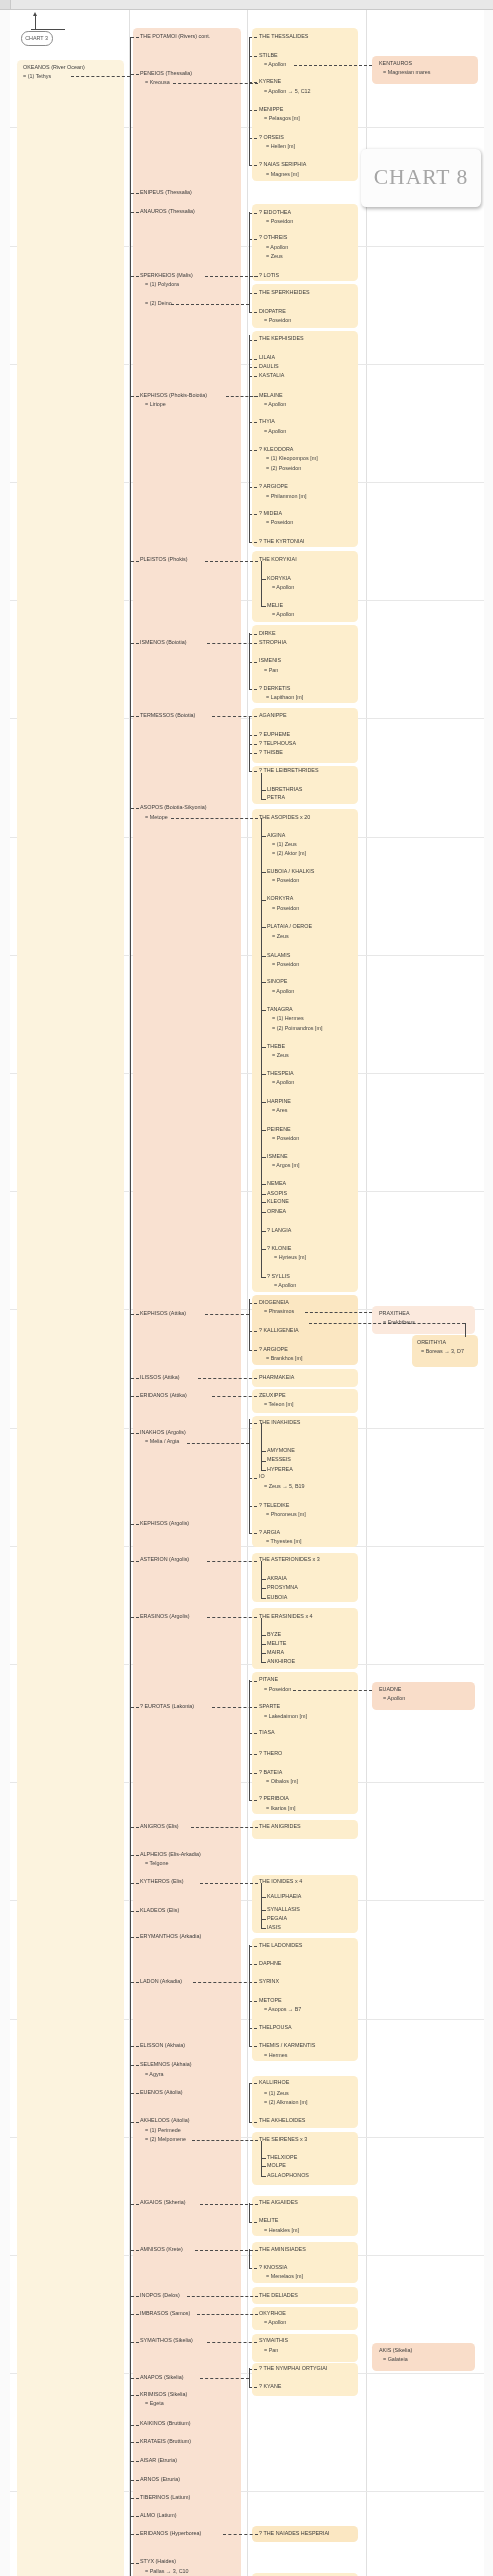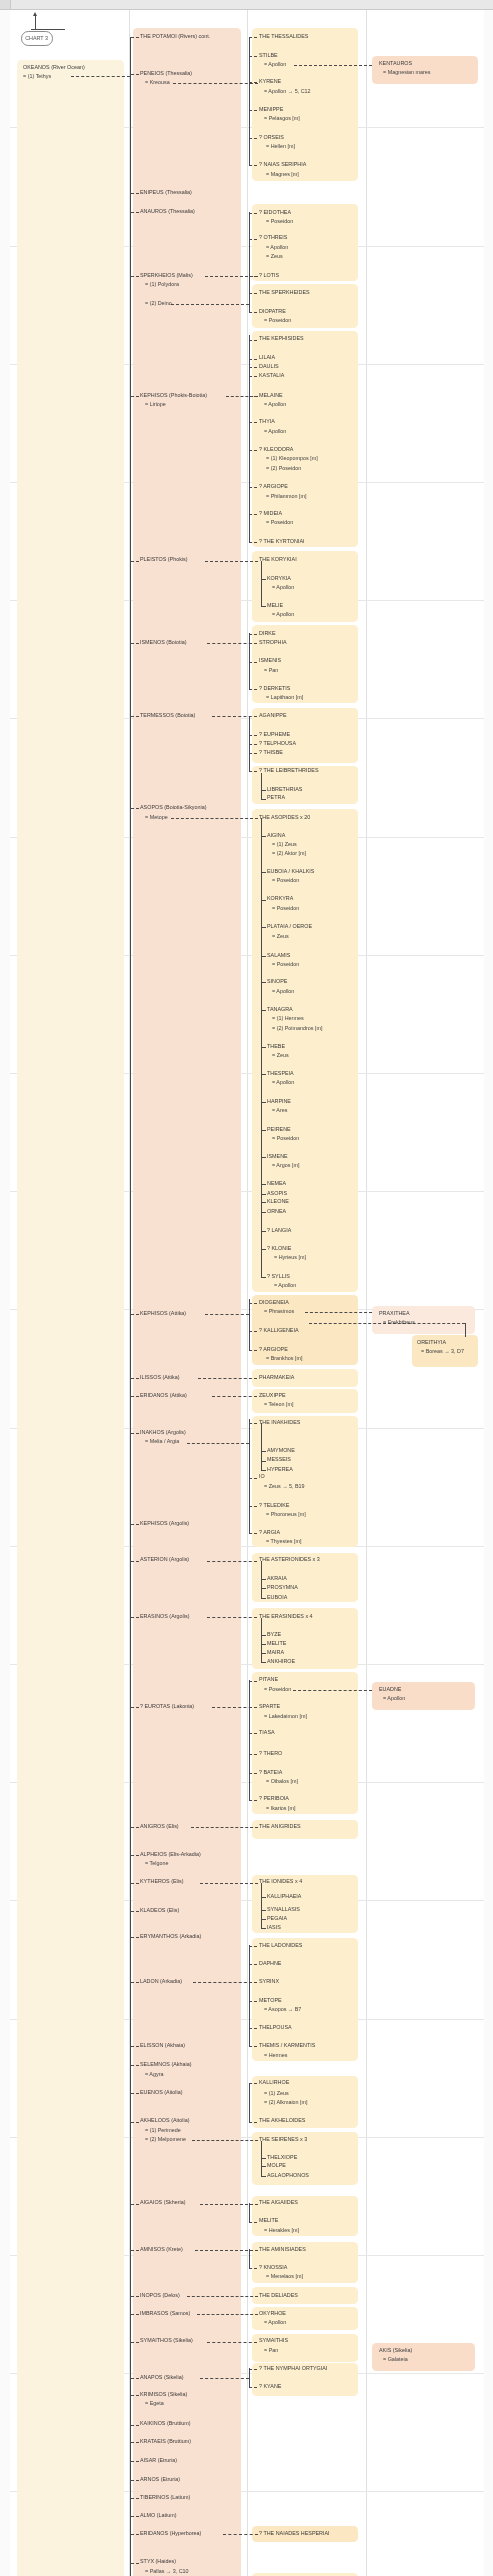--- a/index.html
+++ b/index.html
@@ -35,20 +35,21 @@
 <div id="canvas">
   <div class="hdrbar" style="top:0;"></div>
 
   <div class="cornercell" style="left:0;top:0;"></div>
 
   <div class="gutter" style="left:0;"></div>
   <div class="gutter right" style="left:484px;"></div>
 
   <div class="chart3">CHART 3</div>
   <div class="arrowhead"></div>
+  <div class="chart8">CHART 8</div>
 
 <div class="colhdr" style="left: 10.3px; width: 118px; top: 0px;"></div>
     <div class="colhdr" style="left: 129px; width: 118px; top: 0px;"></div>
     <div class="colhdr" style="left: 247px; width: 118px; top: 0px;"></div>
     <div class="colhdr" style="left: 366px; width: 118px; top: 0px;"></div>
     <div class="gridv" style="left: 129px;"></div>
     <div class="gridv" style="left: 247px;"></div>
     <div class="gridv" style="left: 366px;"></div>
     <div class="gridv" style="left: 484px;"></div>
     <div class="gridh" style="top: 9.3px;"></div>

